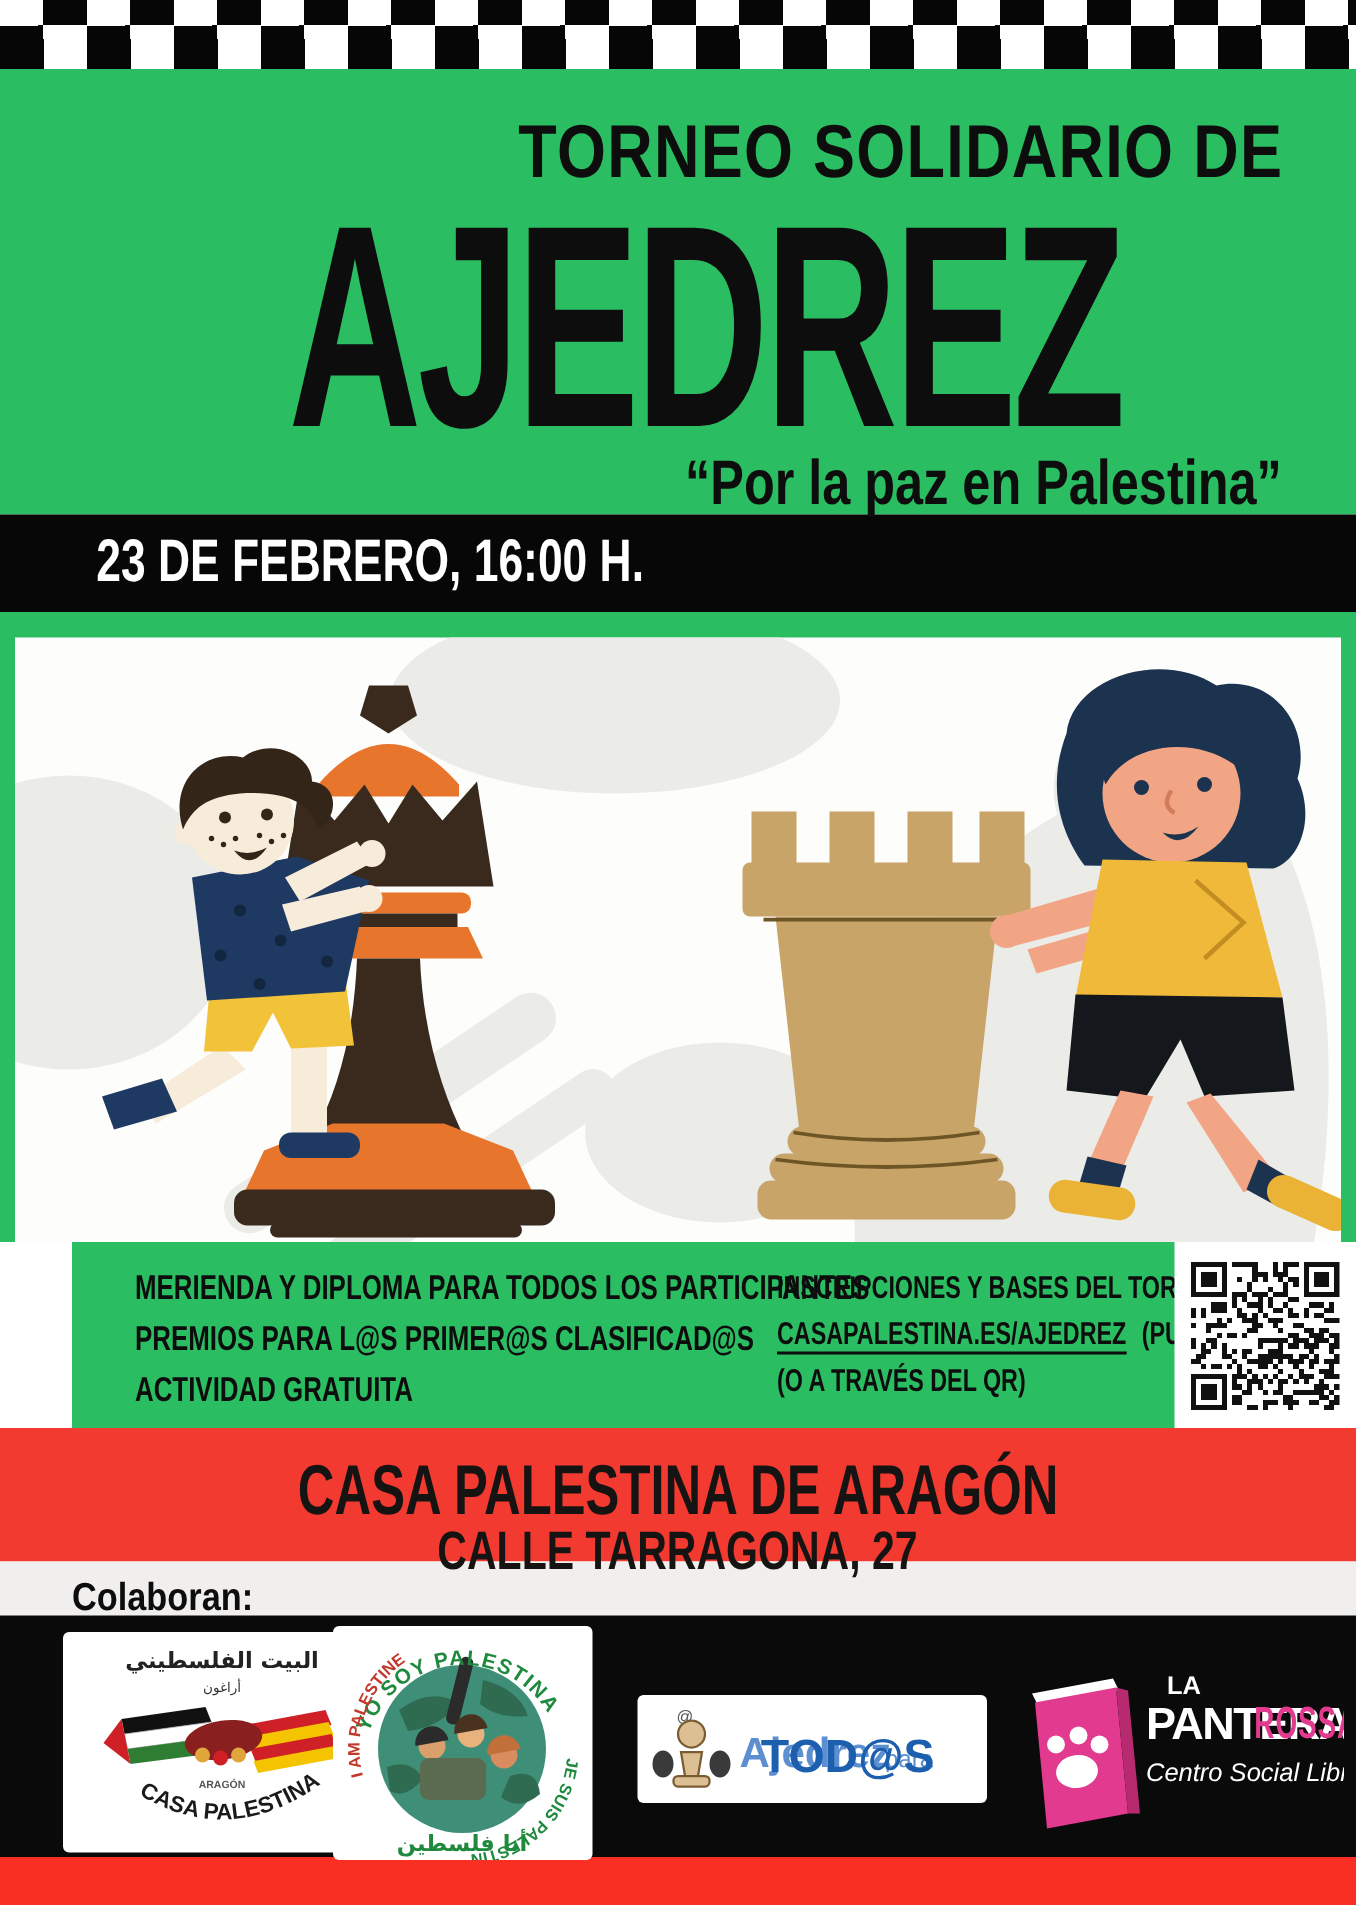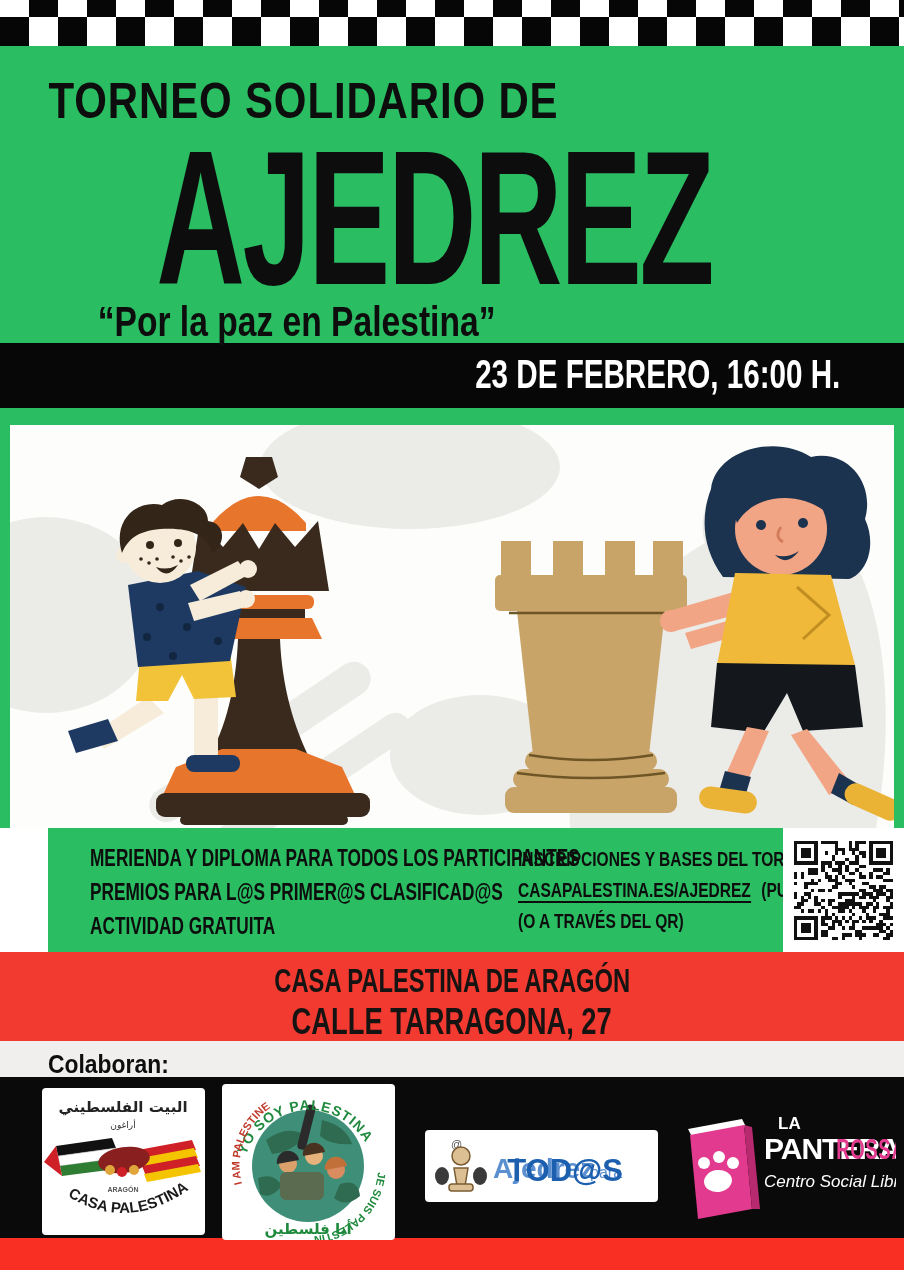--- a/index.html
+++ b/index.html
@@ -8,29 +8,29 @@
   
   .cx{display:inline-block;transform:scaleX(var(--sx,.78));transform-origin:50% 50%;white-space:nowrap;}
   .cxl{display:inline-block;transform:scaleX(var(--sx,.78));transform-origin:0 50%;white-space:nowrap;}
 
   
   .checker{height:46px;background:
     conic-gradient(#060606 0 25%,#ffffff 0 50%,#060606 0 75%,#ffffff 0);
     background-size:58px 58px;background-position:0 -12px;}
 
   
-  .green-header{height:297px;background:#2abd62;text-align:left;}
+  .green-header{height:297px;background:#2abd62;text-align:right;}
   .kicker{padding-top:26px;font-size:50px;font-weight:700;letter-spacing:1px;}
   .big-title{margin-top:-8px;font-size:192px;font-weight:700;line-height:1;letter-spacing:-4px;}
   .big-title .cx{--sx:.64;}
   .subtitle{margin-top:-16px;font-size:42px;font-weight:700;margin-left:48px;}
   .subtitle .cx{--sx:.8;}
 
   
-  .date-band{height:65px;background:#070707;text-align:right;color:#fff;
+  .date-band{height:65px;background:#070707;text-align:left;color:#fff;
     font-size:40px;font-weight:700;line-height:63px;}
   .date-band .cx{--sx:.74;}
 
   
   .frame{box-sizing:border-box;height:420px;background:#fdfdfb;
     border-top:17px solid #2abd62;border-left:10px solid #2abd62;border-right:10px solid #2abd62;}
   .frame svg{display:block;width:884px;height:403px;}
 
   
   .info-band{position:relative;height:124px;background:#fff;}
@@ -39,33 +39,33 @@
   .info-left .cxl{--sx:.75;display:block;}
   .info-right{position:absolute;left:470px;top:15px;font-size:21px;font-weight:700;line-height:31px;}
   .info-right .cxl{--sx:.74;display:block;}
   .link{color:#0d0d0d;text-decoration:none;border-bottom:2px solid #0d0d0d;cursor:pointer;}
   .link-note{margin-left:14px;}
   .qr-zone{position:absolute;right:0;top:0;width:121px;height:124px;background:#fff;}
   .qr-zone svg{position:absolute;left:11px;top:13px;width:99px;height:99px;}
 
   
   .venue-band{height:89px;background:#f23a31;text-align:center;color:#161412;}
-  .venue-name{padding-top:4px;font-size:33px;font-weight:700;line-height:50px;}
+  .venue-name{padding-top:16px;font-size:47px;font-weight:700;line-height:50px;}
   .venue-name .cx{--sx:.72;}
   .venue-address{font-size:36px;font-weight:700;line-height:32px;}
   .venue-address .cx{--sx:.76;}
 
   
   .colab-band{height:36px;background:#f1efee;}
   .colab-band .cxl{--sx:.88;margin-left:48px;font-size:26px;font-weight:700;line-height:46px;}
 
   
   .footer{position:relative;height:161px;background:#0a0a0a;}
   .logo-box{position:absolute;background:#fff;border-radius:4px;}
-  .logo-casa{left:42px;top:11px;width:163px;height:147px;}
+  .logo-casa{left:42px;top:11px;width:163px;height:147px;padding-left:25px;}
   .logo-globe{left:222px;top:7px;width:173px;height:156px;}
   .logo-ajedrez{left:425px;top:53px;width:233px;height:72px;}
   .logo-pantera{left:672px;top:20px;width:224px;height:132px;background:transparent;}
 
   
   .bottom-strip{height:32px;background:#fa2f24;}
 </style>
 </head>
 <body>
 

